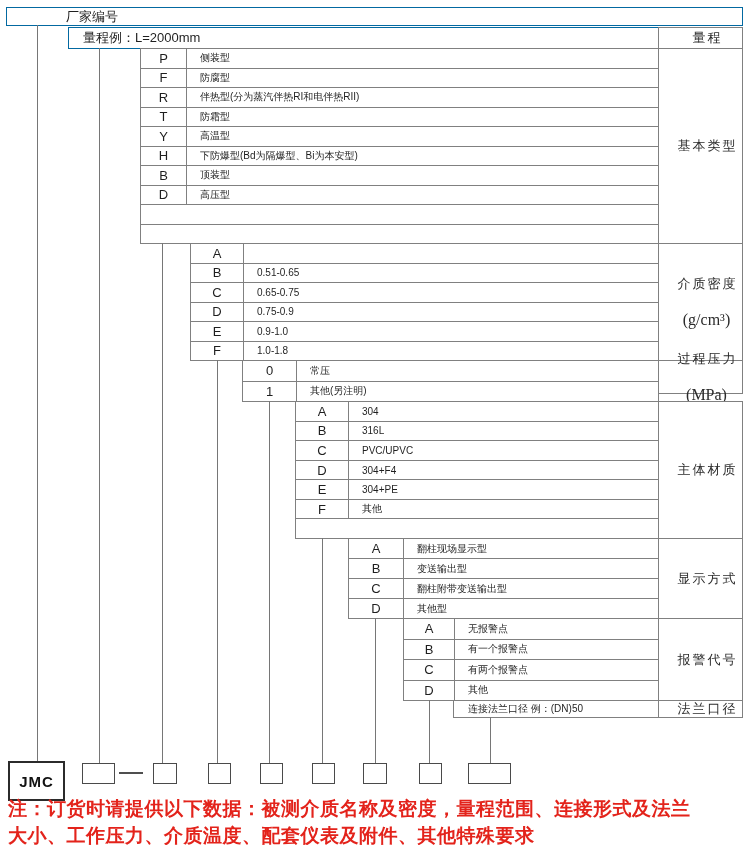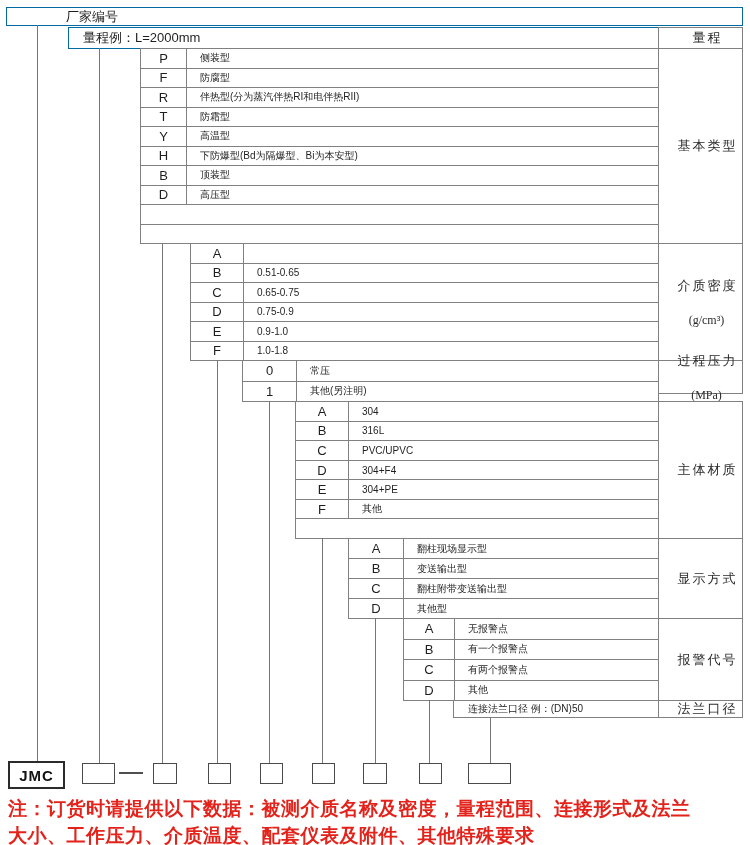--- a/index.html
+++ b/index.html
@@ -22,25 +22,25 @@
     display:flex;align-items:center;justify-content:center;font-size:13px;
   }
   .desc{flex:1;display:flex;align-items:center;padding-left:13px;font-size:10px;white-space:nowrap;overflow:hidden;}
   .desc.solo{padding-left:14px;}
   .labelcell{
     position:absolute;left:658px;width:85px;box-sizing:border-box;border:1px solid #808080;
     display:flex;flex-direction:column;align-items:center;justify-content:center;
     font-family:"Liberation Serif","DejaVu Serif",serif;font-size:13px;color:#2b2b2b;
     letter-spacing:2px;text-indent:2px;background:#fff;text-align:center;padding-left:12px;
   }
-  .labelcell .unit{letter-spacing:0;text-indent:0;font-size:12px;margin-top:18px;}
+  .labelcell .unit{letter-spacing:0;text-indent:0;font-size:16px;margin-top:18px;}
   .vline{position:absolute;width:1px;background:#767676;}
   .mbox{position:absolute;top:763px;height:21px;box-sizing:border-box;border:1px solid #4a4a4a;background:#fff;}
   .jmcbox{
-    position:absolute;left:8px;top:761px;width:57px;height:28px;box-sizing:border-box;
+    position:absolute;left:8px;top:761px;width:57px;height:40px;box-sizing:border-box;
     border:2px solid #2b2b2b;display:flex;align-items:center;justify-content:center;
     font-weight:bold;font-size:15px;color:#111;background:#fff;letter-spacing:1px;
   }
   .dash{position:absolute;left:119px;top:772px;width:24px;height:2px;background:#4f4f4f;}
   .note{
     position:absolute;left:8px;top:795px;width:740px;
     font-size:19px;font-weight:bold;color:#e3231b;line-height:27px;letter-spacing:0.5px;
   }
   .padL59{padding-left:59px;}
   .padL14{padding-left:14px;}

